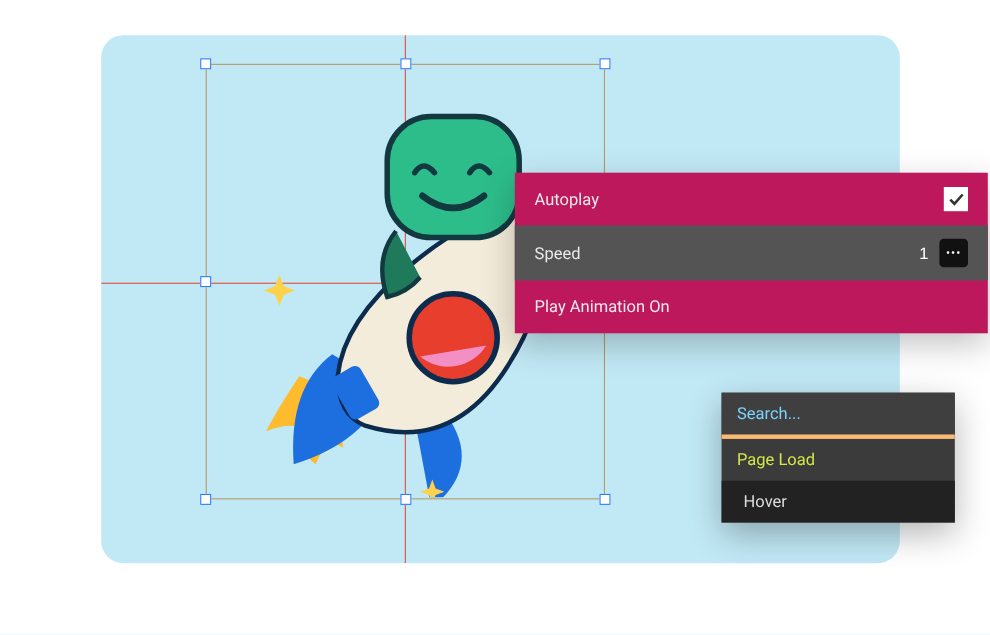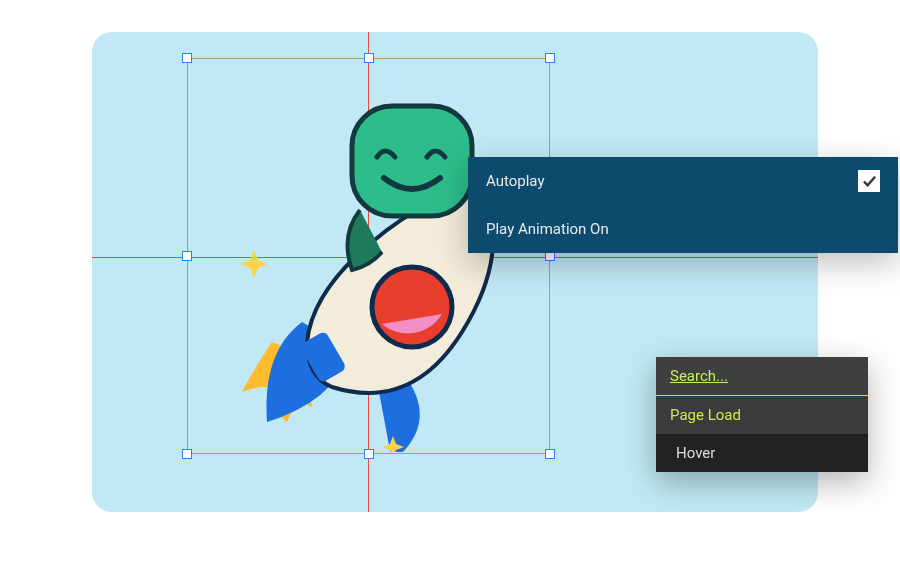--- a/index.html
+++ b/index.html
@@ -58,21 +58,21 @@
     background: #e74c3c;
     left: 276px;
   }
   
   .illustration { position: absolute; left: 120px; top: 60px; width: 320px; height: 360px; }
   .panel {
     position: absolute;
     left: 468px;
     top: 157px;
     width: 430px;
-    background: #0c4a6e;
+    background: #be185d;
     color: #eaeaea;
     font-size: 15px;
     box-shadow: 0 10px 30px rgba(0,0,0,0.25);
   }
   .row {
     display: flex;
     align-items: center;
     justify-content: space-between;
     padding: 12px 18px;
     min-height: 48px;
@@ -119,24 +119,23 @@
     left: 656px;
     top: 357px;
     width: 212px;
     background: #3b3b3b;
     color: #ddd;
     font-size: 15px;
     box-shadow: 0 10px 30px rgba(0,0,0,0.3);
   }
   .dropdown-search {
     padding: 10px 14px;
-    color: #bef264;
-    border-bottom: 1px solid #fdba74;
+    color: #7dd3fc;
+    border-bottom: 4px solid #fdba74;
     background: #3f3f3f;
-    text-decoration: underline;
   }
   .dropdown-item {
     padding: 10px 14px;
     cursor: pointer;
   }
   .dropdown-item.selected { color: #d4e84a; }
   .dropdown-item.hovered { background: #222; padding-left: 20px; }
 </style>
 </head>
 <body>
@@ -186,20 +185,29 @@
 
 <div class="panel">
   <div class="row">
     <span>Autoplay</span>
     <div class="checkbox">
       <svg viewBox="0 0 16 16">
           <path d="M2 8 l4 4 8-9" stroke="#333" stroke-width="2.5" fill="none"></path>
         </svg>
     </div>
   </div>
+  <div class="row" style="background:#545454">
+    <span>Speed</span>
+    <div class="speed-group">
+      <input class="speed-input" value="1" style="">
+      <div class="speed-btn">
+        <span>•••</span>
+      </div>
+    </div>
+  </div>
   <div class="row">
     <span>Play Animation On</span>
     <span style="width:150px"></span>
   </div>
 </div>
 
 <div class="dropdown">
   <div class="dropdown-search">Search...</div>
   <div class="dropdown-item selected">Page Load</div>
   <div class="dropdown-item hovered">Hover</div>

